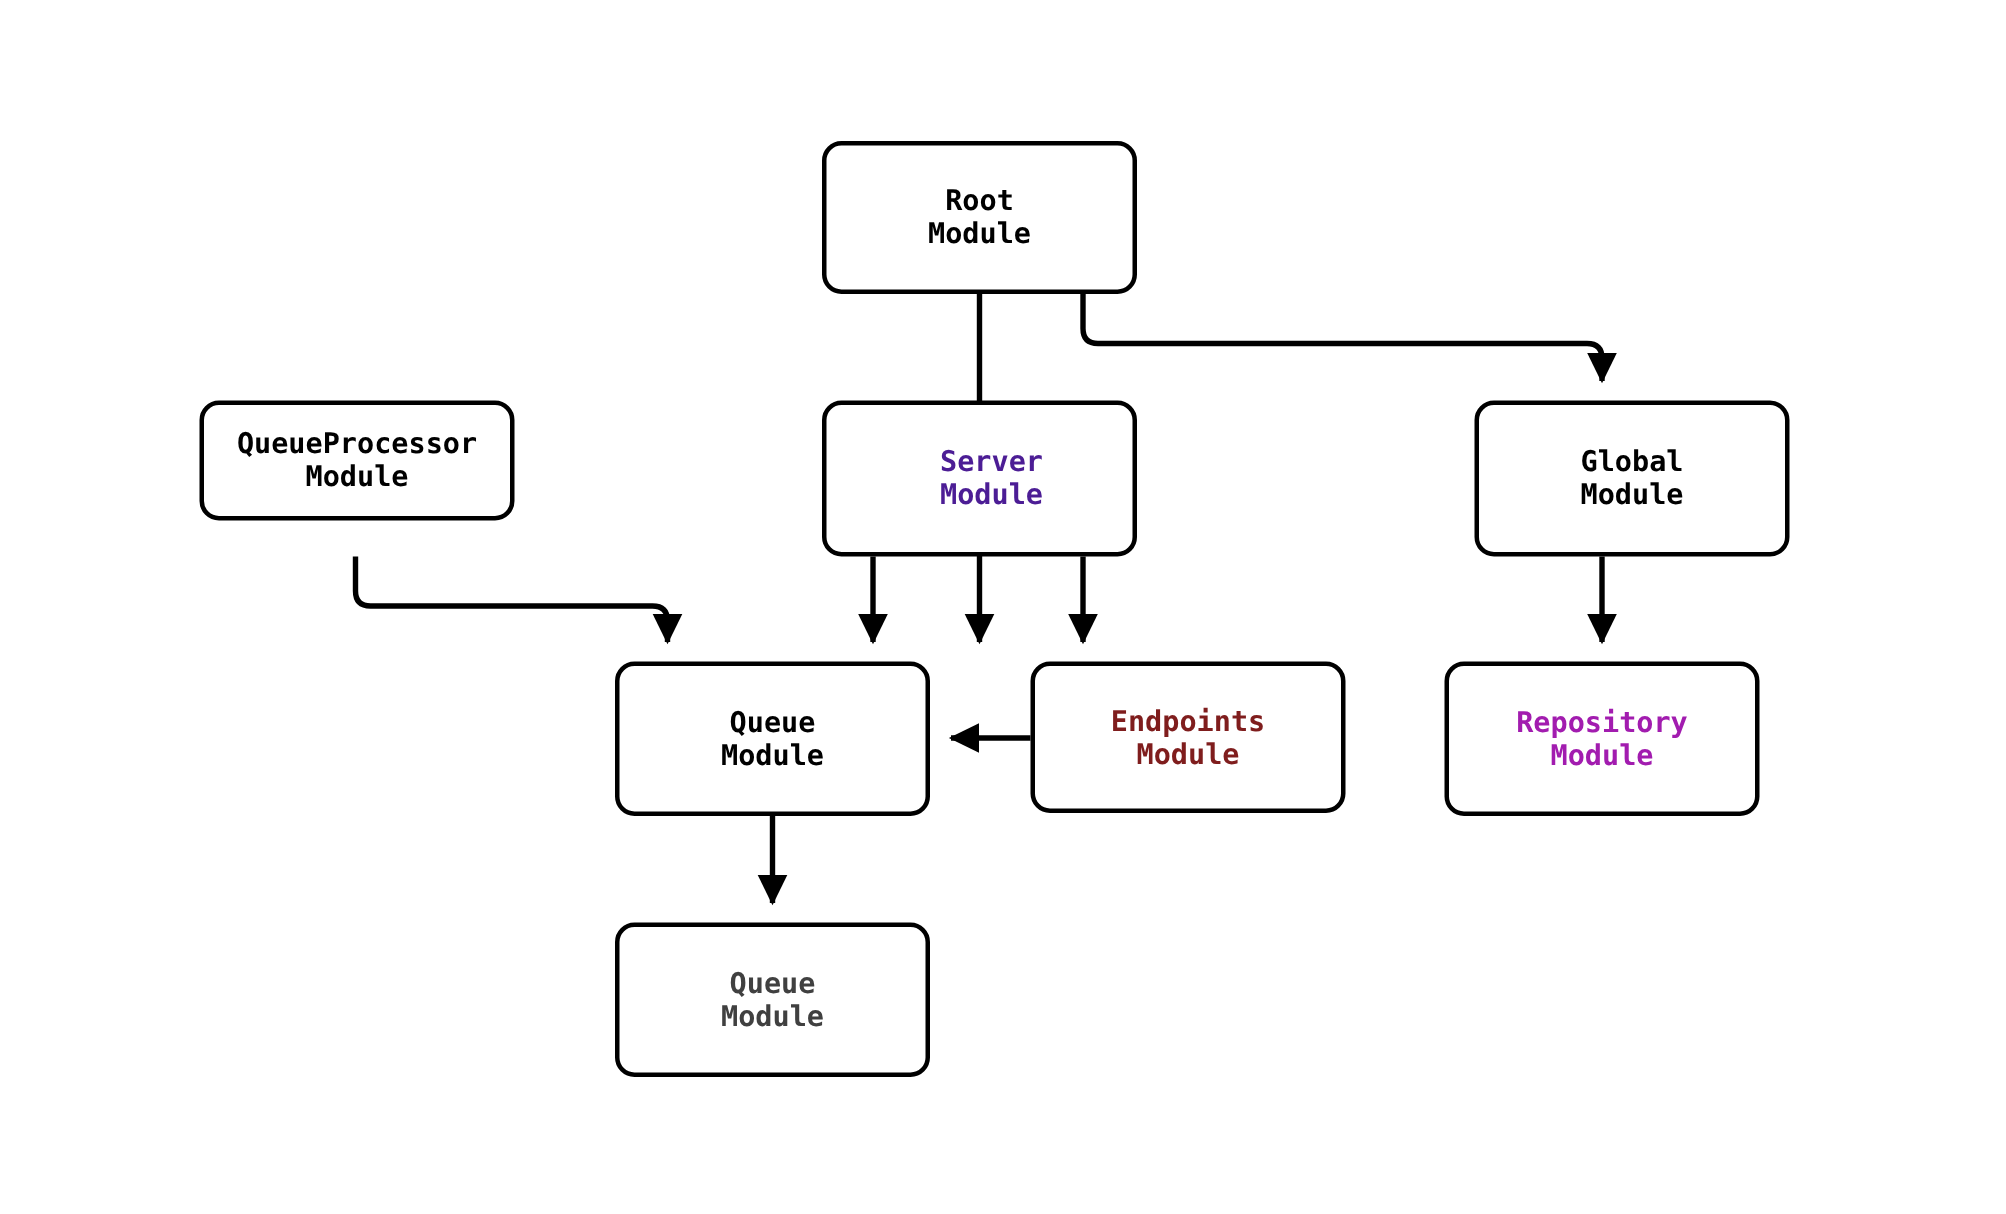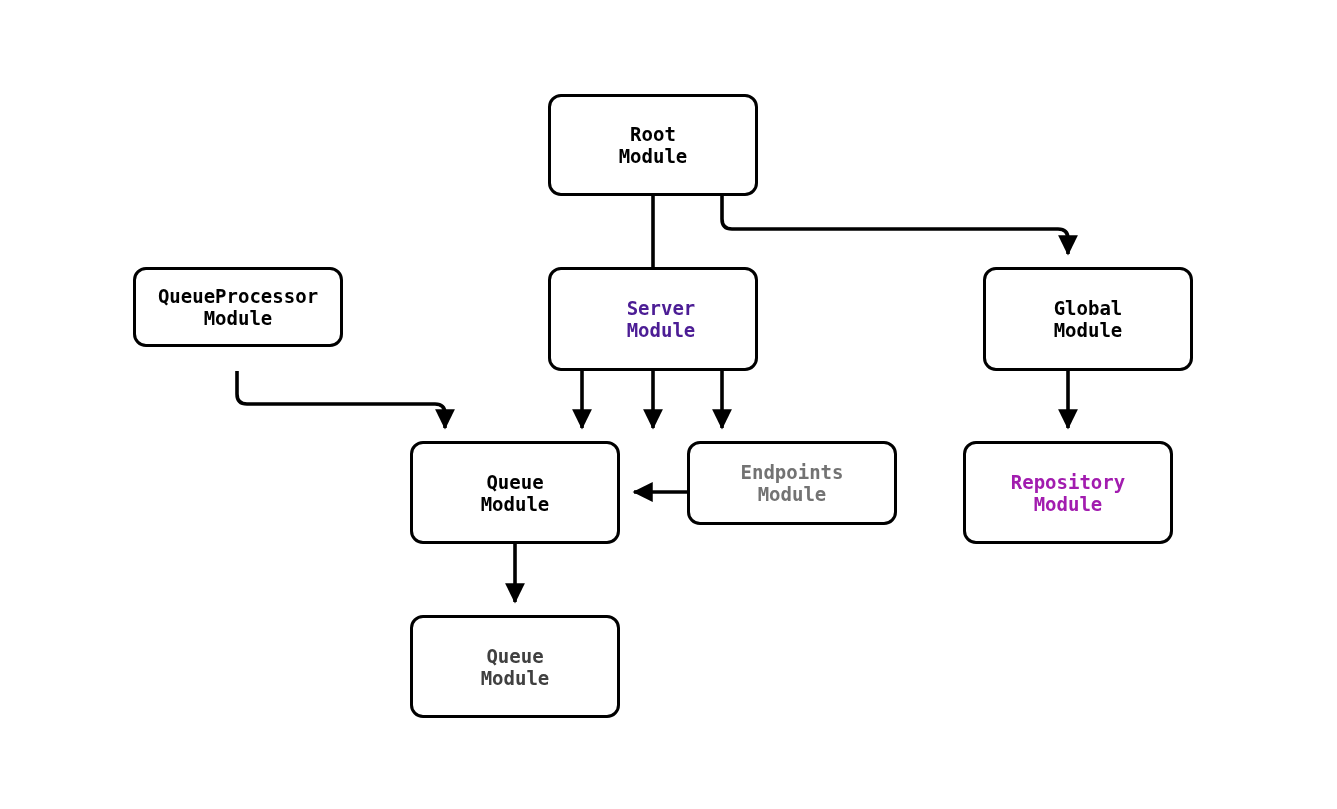--- a/index.html
+++ b/index.html
@@ -82,21 +82,21 @@
         <div class="node-line">Module</div>
       </div>
       <div class="node" style="left: 963px; top: 267px; width: 210px; height: 104px; border-color: rgb(0, 0, 0); color: rgb(0, 0, 0); margin-left: 20px;">
         <div class="node-line">Global</div>
         <div class="node-line">Module</div>
       </div>
       <div class="node" style="left: 410px; top: 441px; width: 210px; height: 103px; border-color: rgb(0, 0, 0); color: rgb(0, 0, 0);">
         <div class="node-line">Queue</div>
         <div class="node-line">Module</div>
       </div>
-      <div class="node" style="left: 687px; top: 441px; width: 210px; height: 84px; border-color: rgb(0, 0, 0); color: #737373; text-align: center;">
+      <div class="node" style="left: 687px; top: 441px; width: 210px; height: 101px; border-color: rgb(0, 0, 0); color: #7f1d1d; text-align: center;">
         <div class="node-line">Endpoints</div>
         <div class="node-line">Module</div>
       </div>
       <div class="node" style="left: 963px; top: 441px; width: 210px; height: 103px; border-color: rgb(0, 0, 0); color: #a21caf;">
         <div class="node-line">Repository</div>
         <div class="node-line">Module</div>
       </div>
       <div class="node" style="left: 410px; top: 615px; width: 210px; height: 103px; border-color: rgb(0, 0, 0); color: #404040;">
         <div class="node-line">Queue</div>
         <div class="node-line">Module</div>

